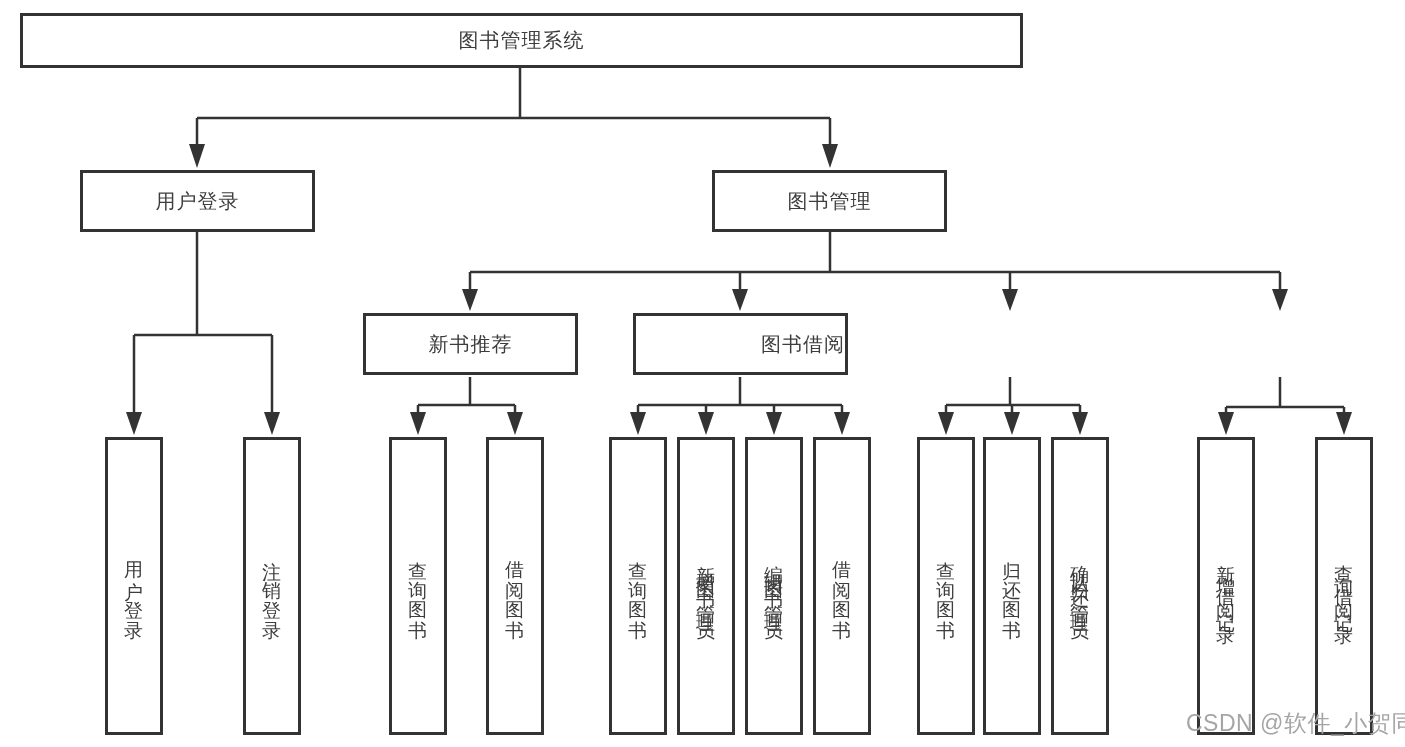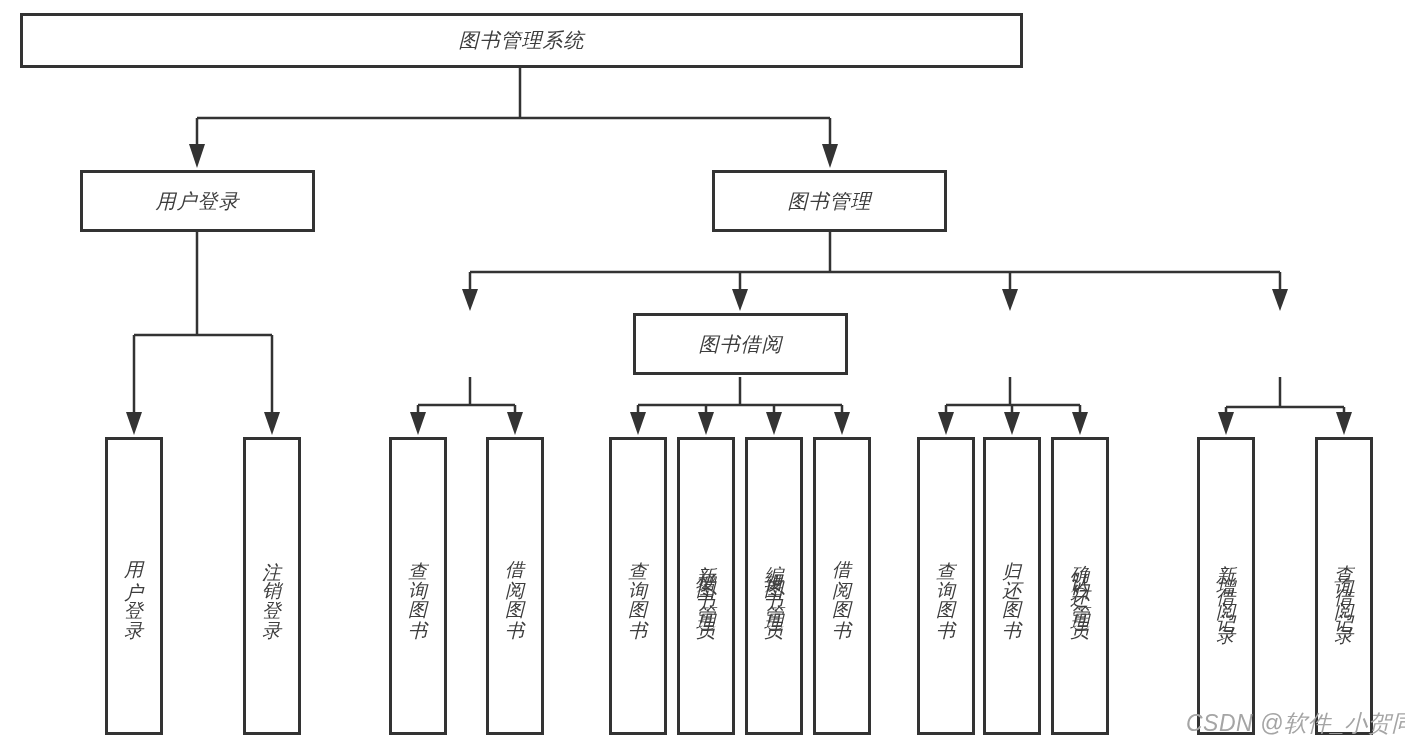--- a/index.html
+++ b/index.html
@@ -3,21 +3,20 @@
 <meta charset="utf-8">
 <style>
   html, body { margin: 0; padding: 0; background: #ffffff; }
   body { font-family: "Liberation Sans", sans-serif; }
   .stage {
     position: relative;
     width: 1405px;
     height: 747px;
     background: #ffffff;
     overflow: hidden;
-    font-style: italic;
   }
   .node {
     position: absolute;
     box-sizing: border-box;
     border: 3px solid #333333;
     background: #ffffff;
     display: flex;
     align-items: center;
     justify-content: center;
     color: #3d3d3d;
@@ -124,21 +123,24 @@
     <span>图书管理系统</span>
   </div>
 
   <div class="node h-node" style="left:80px; top:170px; width:235px; height:62px;">
     <span>用户登录</span>
   </div>
   <div class="node h-node" style="left:712px; top:170px; width:235px; height:62px;text-align:right;">
     <span>图书管理</span>
   </div>
 
-  <div class="node h-node" style="left:633px; top:313px; width:215px; height:62px;">
+  <div class="node h-node" style="left:363px; top:313px; width:215px; height:62px;">
+    <span>新书推荐</span>
+  </div>
+  <div class="node h-node" style="left:633px; top:313px; width:215px; height:62px;justify-content:flex-end;">
     <span>图书借阅</span>
   </div>
 
   <div class="node leaf" style="left:105px; top:437px; width:58px; height:298px;">
     <span class="leaf-label" style="letter-spacing: 1.05em;">用户登录</span>
   </div>
   <div class="node leaf" style="left:243px; top:437px; width:58px; height:298px;">
     <span class="leaf-label" style="letter-spacing: 1.05em;">注销登录</span>
   </div>
 

